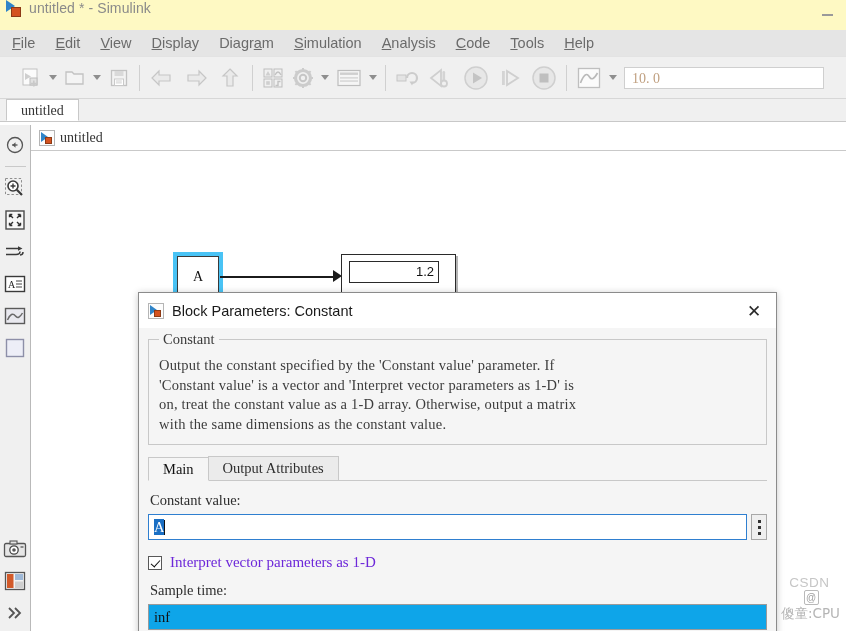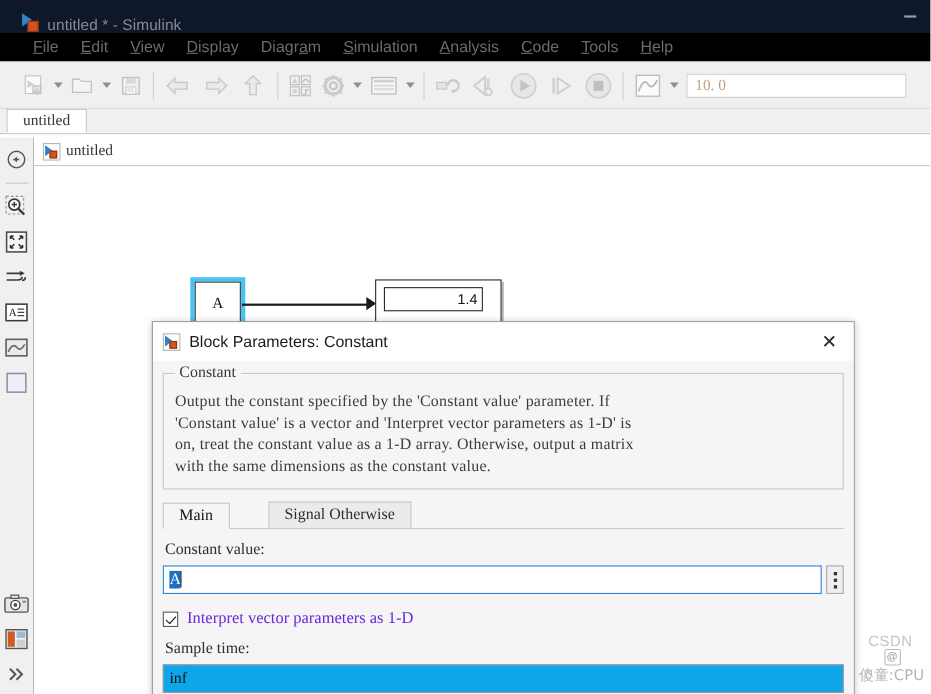--- a/index.html
+++ b/index.html
@@ -14,24 +14,24 @@
     font-family: "Liberation Sans", sans-serif;
     font-size: 13px;
     color: #222;
     position: relative;
     -webkit-font-smoothing: antialiased;
   }
 
   
   .titlebar {
     height: 30px;
-    background: #0f172a;
-    display: flex;
-    align-items: flex-end;
-    padding-left: 20px;
+    background: #fef9c3;
+    display: flex;
+    align-items: flex-start;
+    padding-left: 6px;
     position: relative;
   }
   .app-icon {
     width: 18px;
     height: 18px;
     position: relative;
     flex: none;
     margin-right: 5px;
   }
   .app-icon .tri {
@@ -75,22 +75,22 @@
     width: 11px;
     height: 2px;
     background: #9a9a9a;
   }
 
   
   .menubar {
     height: 26px;
     display: flex;
     align-items: center;
-    padding-left: 20px;
-    background: #000000;
+    padding-left: 2px;
+    background: #e5e5e5;
   }
   .menu-item {
     font-size: 14.5px;
     color: #6b6b6b;
     padding: 2px 10px;
     white-space: nowrap;
     cursor: default;
   }
   .menu-item u { text-decoration: underline; }
 
@@ -415,21 +415,20 @@
     white-space: pre-line;
     letter-spacing: .2px;
   }
 
   .tabs {
     margin-top: 10px;
     height: 25px;
     display: flex;
     align-items: flex-end;
     border-bottom: 1px solid #c8c8c8;
-    gap: 36px;
   }
   .tab {
     height: 24px;
     padding: 0 14px;
     font-family: "Liberation Serif", serif;
     font-size: 14.5px;
     color: #2d2d2d;
     line-height: 23px;
     border: 1px solid #c8c8c8;
     border-bottom: none;
@@ -860,21 +859,21 @@
     </div>
 
     <div class="canvas">
       <div class="blk-const">A</div>
       <div class="lbl-const">Constant</div>
 
       <div class="wire"></div>
       <div class="disp-port"></div>
 
       <div class="blk-disp">
-        <div class="disp-inner">1.4</div>
+        <div class="disp-inner">1.2</div>
       </div>
       <div class="lbl-disp">Display</div>
     </div>
   </div>
 </div>
 
 <div class="dialog">
   <div class="dlg-title">
     <span class="bc-icon">
       <span class="tri"></span>
@@ -888,21 +887,21 @@
     <fieldset class="group">
       <legend>Constant</legend>
       <div class="descr">Output the constant specified by the 'Constant value' parameter. If
 'Constant value' is a vector and 'Interpret vector parameters as 1-D' is
 on, treat the constant value as a 1-D array. Otherwise, output a matrix
 with the same dimensions as the constant value.</div>
     </fieldset>
 
     <div class="tabs">
       <div class="tab active">Main</div>
-      <div class="tab">Signal Otherwise</div>
+      <div class="tab">Output Attributes</div>
     </div>
 
     <div class="field-label">Constant value:</div>
     <div class="field-row">
       <div class="txt-input"><span class="sel">A</span><span class="caret-bar"></span></div>
       <div class="dots-btn">
           <i></i>
           <i></i>
           <i></i>
         </div>

